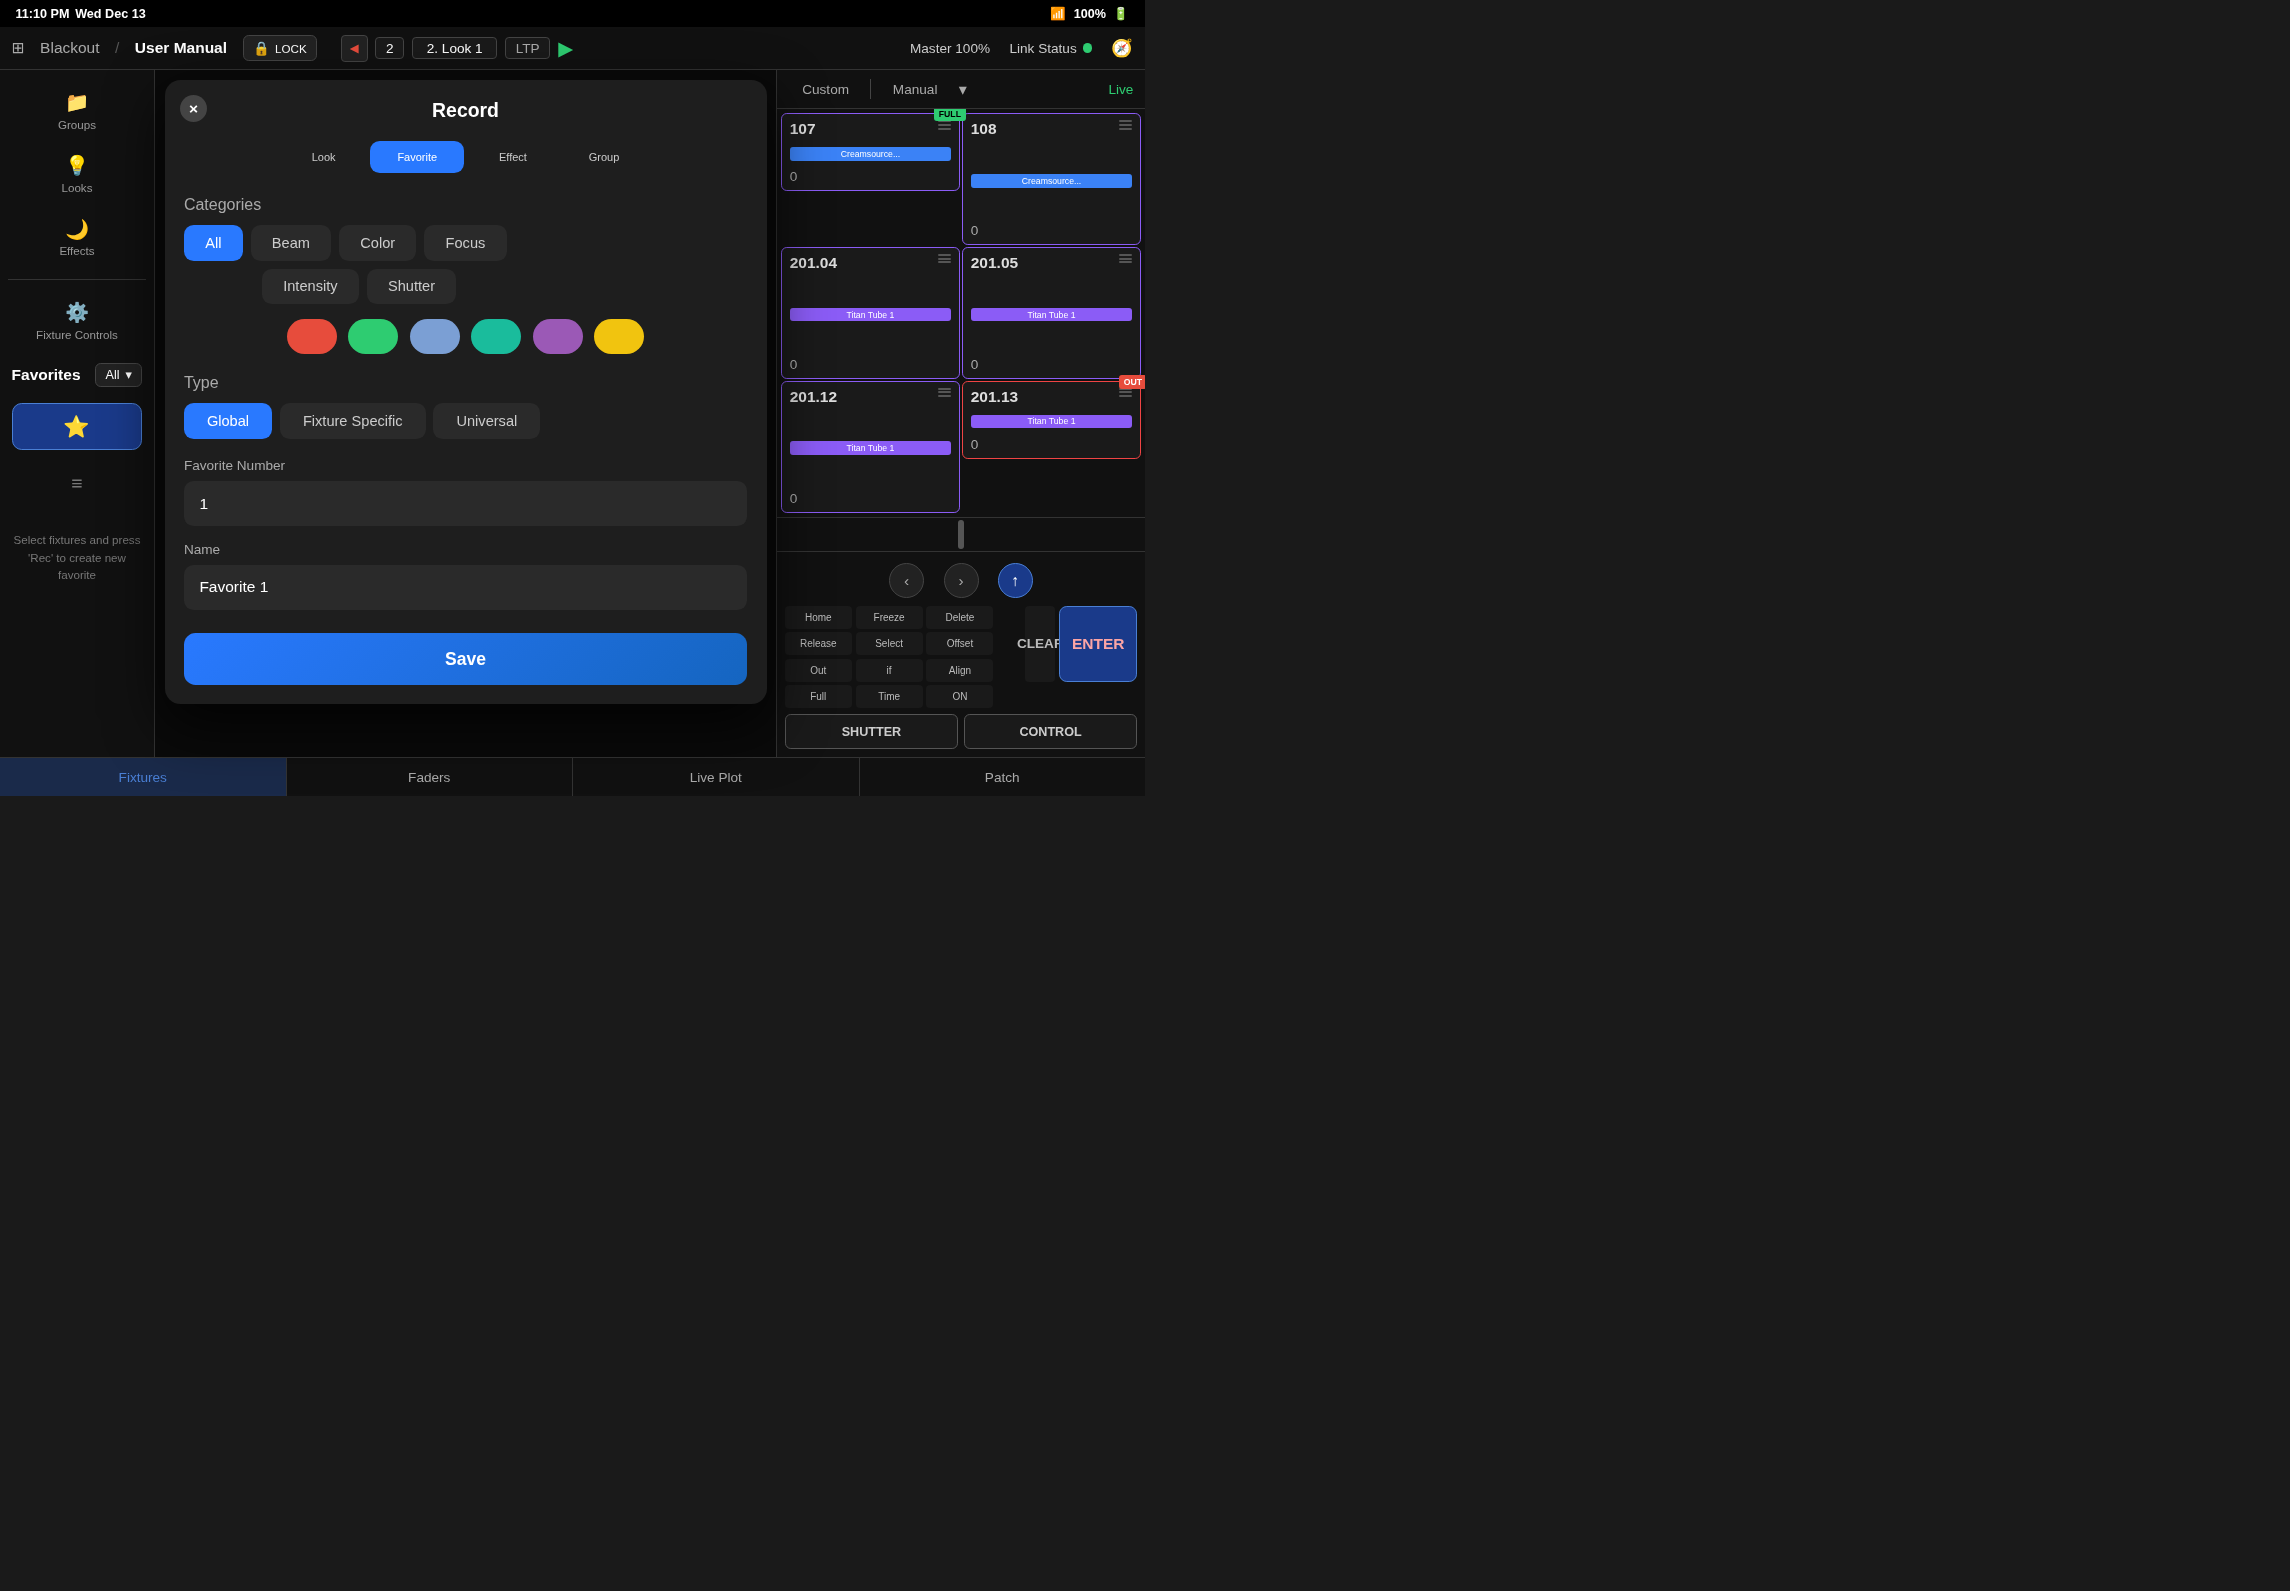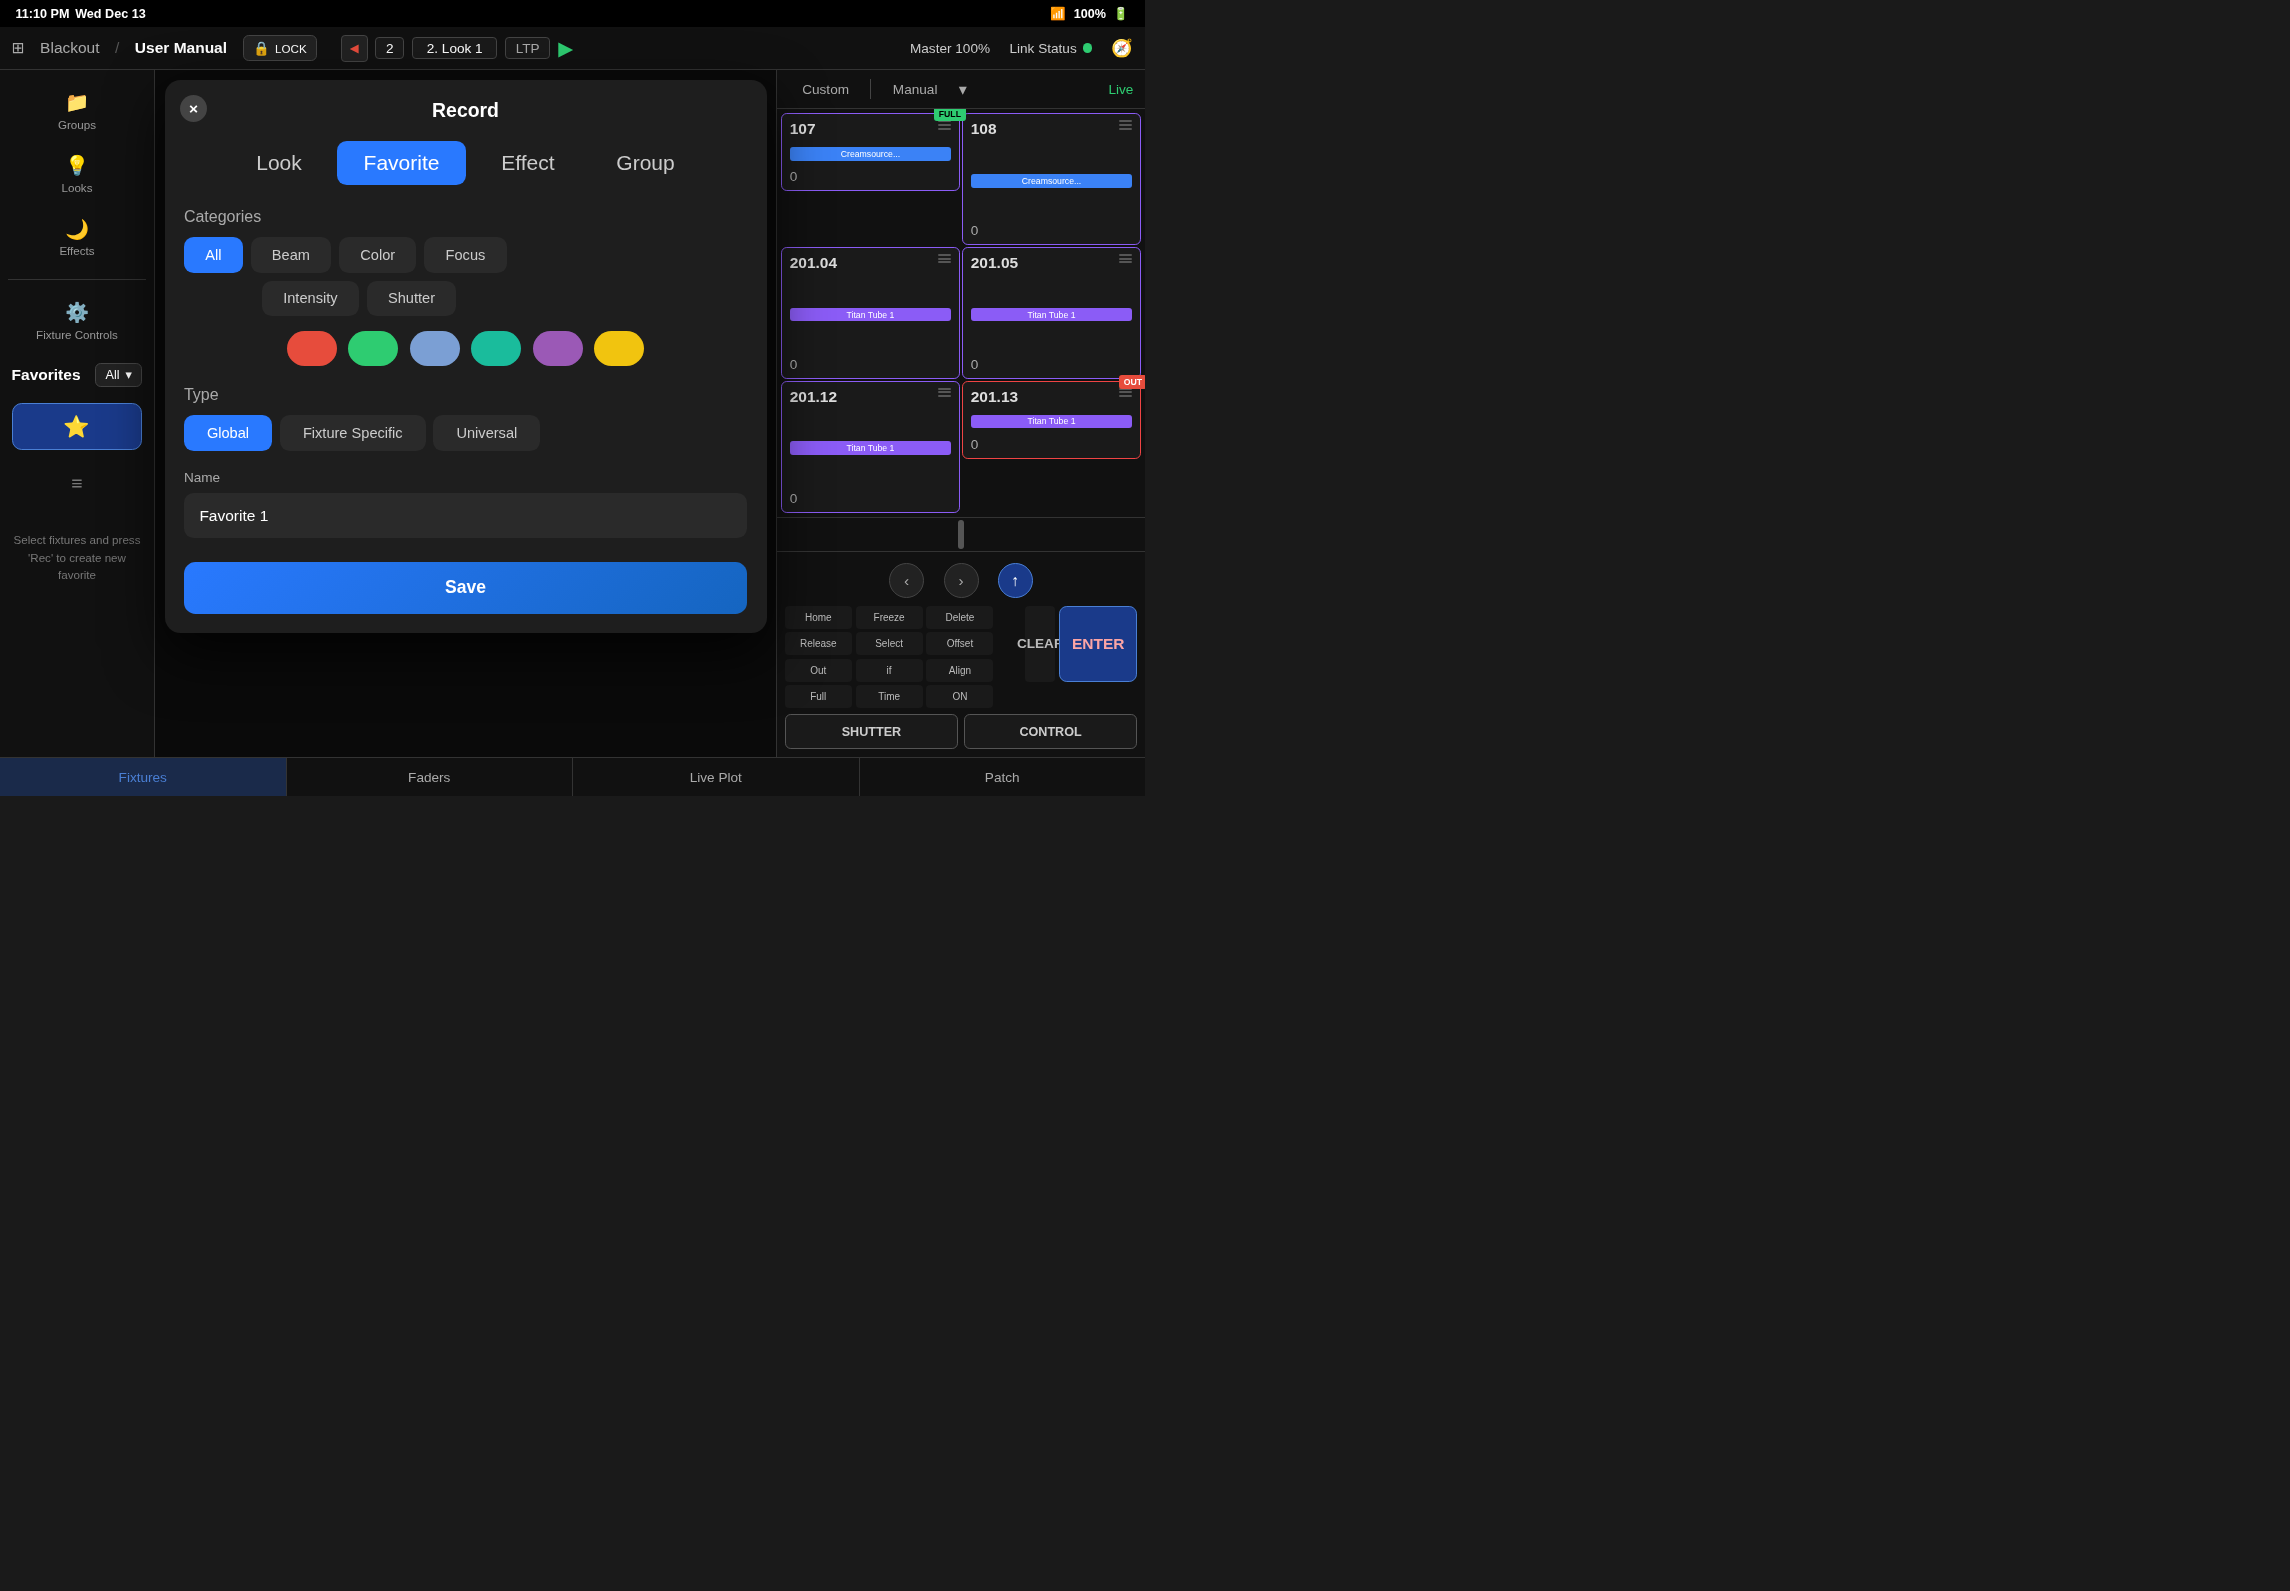--- a/index.html
+++ b/index.html
@@ -451,21 +451,21 @@
     
     .record-tabs {
       display: flex;
       gap: 7.8px;
       justify-content: center;
       margin-bottom: 23px;
     }
     .record-tab {
       padding: 9.7px 27px;
       border-radius: 9.7px;
-      font-size: 21px;
+      font-size: 11px;
       cursor: pointer;
       color: #ccc;
       background: transparent;
     }
     .record-tab.active {
       background: #2979ff;
       color: #fff;
     }
 
     
@@ -685,20 +685,24 @@
         <div class="type-section">
           <div class="section-label">Type</div>
           <div class="type-row">
             <div class="type-btn active">Global</div>
             <div class="type-btn">Fixture Specific</div>
             <div class="type-btn">Universal</div>
           </div>
         </div>
 
         
+        <div class="form-section">
+          <div class="form-label">Favorite Number</div>
+          <input class="form-input" type="text" value="1" style="">
+        </div>
 
         
         <div class="form-section">
           <div class="form-label">Name</div>
           <input class="form-input" type="text" value="Favorite 1" style="">
         </div>
 
         
         <button class="save-btn">Save</button>
 

